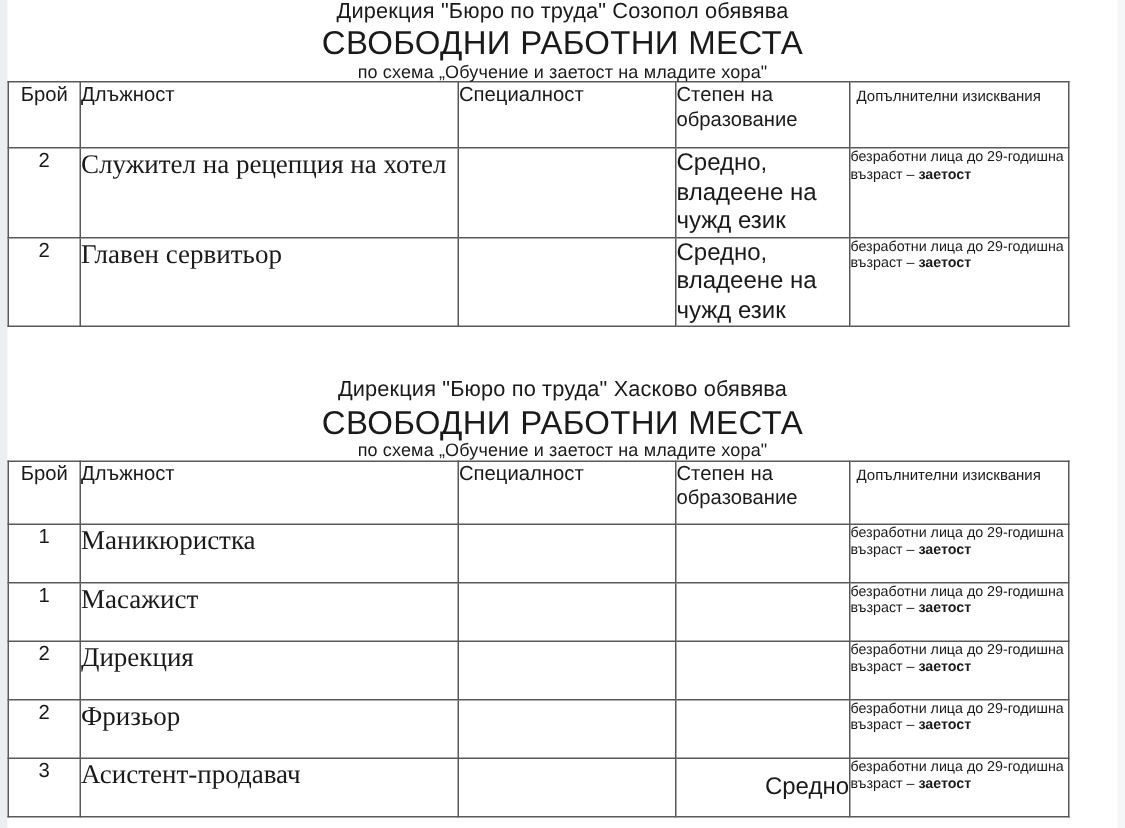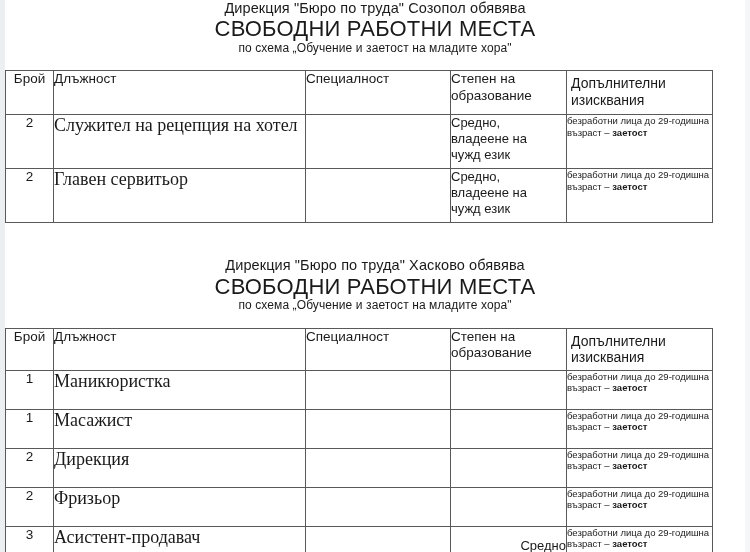--- a/index.html
+++ b/index.html
@@ -60,21 +60,21 @@
     margin-top: 1px;
   }
   .heading-line-3 {
     font-size: 12px;
     letter-spacing: 0.1px;
     white-space: nowrap;
     margin-top: 1px;
   }
 
   .table-wrap {
-    margin: 16px auto 0 auto;
+    margin: 0 auto 0 auto;
     width: 740px;
   }
 
   table.vacancy-table {
     width: 707px;
     border-collapse: collapse;
     table-layout: fixed;
     background: #ffffff;
   }
   table.vacancy-table td,
@@ -99,21 +99,21 @@
     font-weight: normal;
     text-align: left;
     white-space: pre-line;
   }
   .hdr-cell.count {
     text-align: center;
     padding-left: 0;
     padding-right: 0;
   }
   .hdr-cell.extra {
-    font-size: 14px;
+    font-size: 10px;
     line-height: 1.18;
     padding-top: 4px;
     padding-left: 4px;
   }
 
   .t1 thead th { height: 39px; }
   .t2 thead th { height: 37px; }
 
   .cell-count {
     text-align: center;
@@ -128,21 +128,21 @@
     padding-left: 4px;
     font-family: Liberation Serif, serif;
   }
   .cell-spec {
     font-size: 13.5px;
     line-height: 1.2;
     vertical-align: middle;
     padding-left: 4px;
   }
   .cell-edu {
-    font-size: 13px;
+    font-size: 16px;
     line-height: 1.22;
     vertical-align: top;
     padding: 3px 3px 3px 4px;
     white-space: pre-line;
   }
   .t2 .cell-edu {
     vertical-align: middle;
     padding-top: 0;
     text-align: right;
   }

